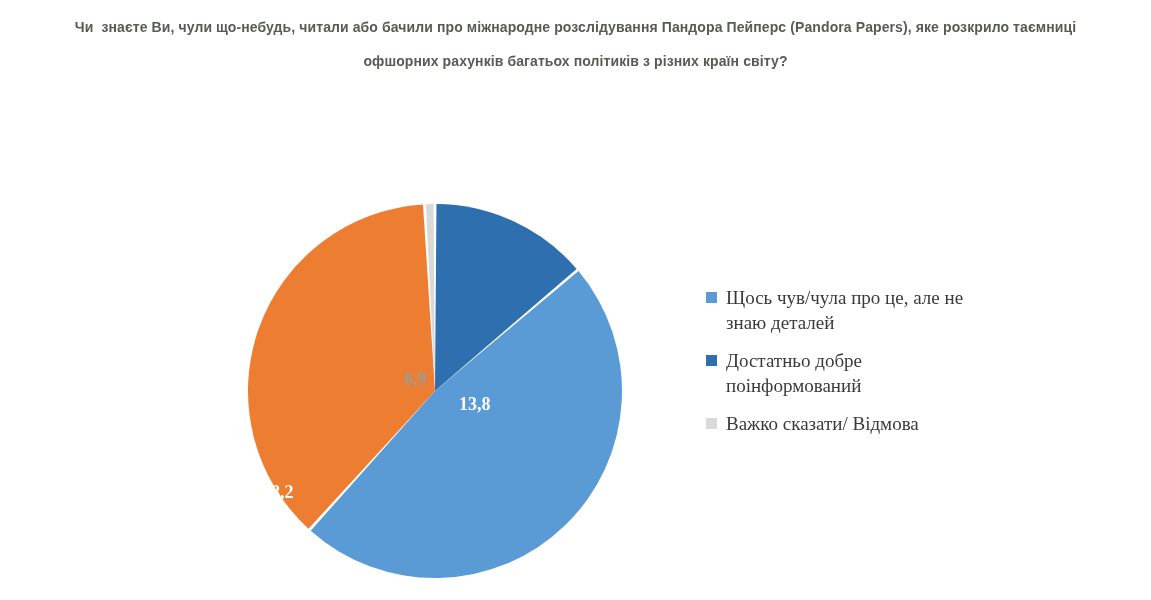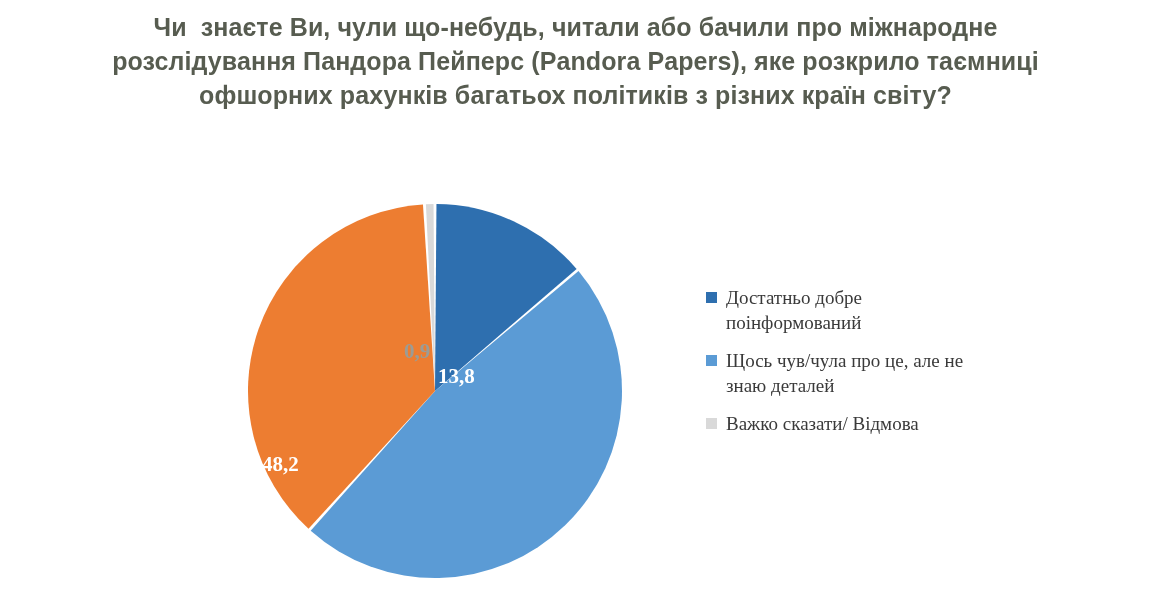--- a/index.html
+++ b/index.html
@@ -19,21 +19,21 @@
 
   
   #chart-title {
     position: absolute;
     left: 60px;
     top: 10px;
     width: 1031px;
     text-align: center;
     font-family: "Liberation Sans", sans-serif;
     font-weight: bold;
-    font-size: 25px;
+    font-size: 14px;
     line-height: 34px;
     color: #575C50;
     letter-spacing: 0.1px;
     white-space: pre-wrap;
   }
 
   
   #plot-area {
     position: absolute;
     left: 0;
@@ -48,30 +48,31 @@
     width: 700px;
     height: 470px;
     display: block;
   }
 
   
   .data-label {
     position: absolute;
     font-family: "Liberation Serif", serif;
     font-weight: bold;
-    font-size: 21px;
+    font-size: 18px;
     color: #ffffff;
     white-space: nowrap;
     text-align: center;
+    margin-top: 30px;
   }
   .data-label.muted {
     color: #9C9C95;
     font-weight: bold;
   }
-  #label-slice-0 { left: 438px; top: 234px; }
+  #label-slice-0 { left: 459px; top: 234px; }
   #label-slice-2 { left: 262px; top: 322px; }
   #label-slice-3 { left: 404px; top: 209px; }
 
   
   #legend {
     position: absolute;
     left: 706px;
     top: 285px;
     width: 300px;
   }
@@ -113,27 +114,27 @@
 
   <div class="data-label" id="label-slice-0">13,8</div>
 
   <div class="data-label" id="label-slice-2">48,2</div>
   <div class="data-label muted" id="label-slice-3">0,9</div>
 </div>
 
 <div id="legend">
 
   <div class="legend-item">
-    <span class="legend-swatch" id="swatch-0" style="background: rgb(46, 111, 175);"></span>
-    <span class="legend-label">Достатньо добре поінформований</span>
+    <span class="legend-swatch" id="swatch-1" style="background: rgb(91, 155, 213);"></span>
+    <span class="legend-label">Щось чув/чула про це, але не знаю деталей</span>
   </div>
 
   <div class="legend-item">
-    <span class="legend-swatch" id="swatch-1" style="background: rgb(91, 155, 213);"></span>
-    <span class="legend-label">Щось чув/чула про це, але не знаю деталей</span>
+    <span class="legend-swatch" id="swatch-0" style="background: rgb(46, 111, 175);"></span>
+    <span class="legend-label">Достатньо добре поінформований</span>
   </div>
 
 
   <div class="legend-item" style="margin-top:12px;">
     <span class="legend-swatch" id="swatch-3" style="background: rgb(217, 217, 217);"></span>
     <span class="legend-label">Важко сказати/ Відмова</span>
   </div>
 
 </div>
 

